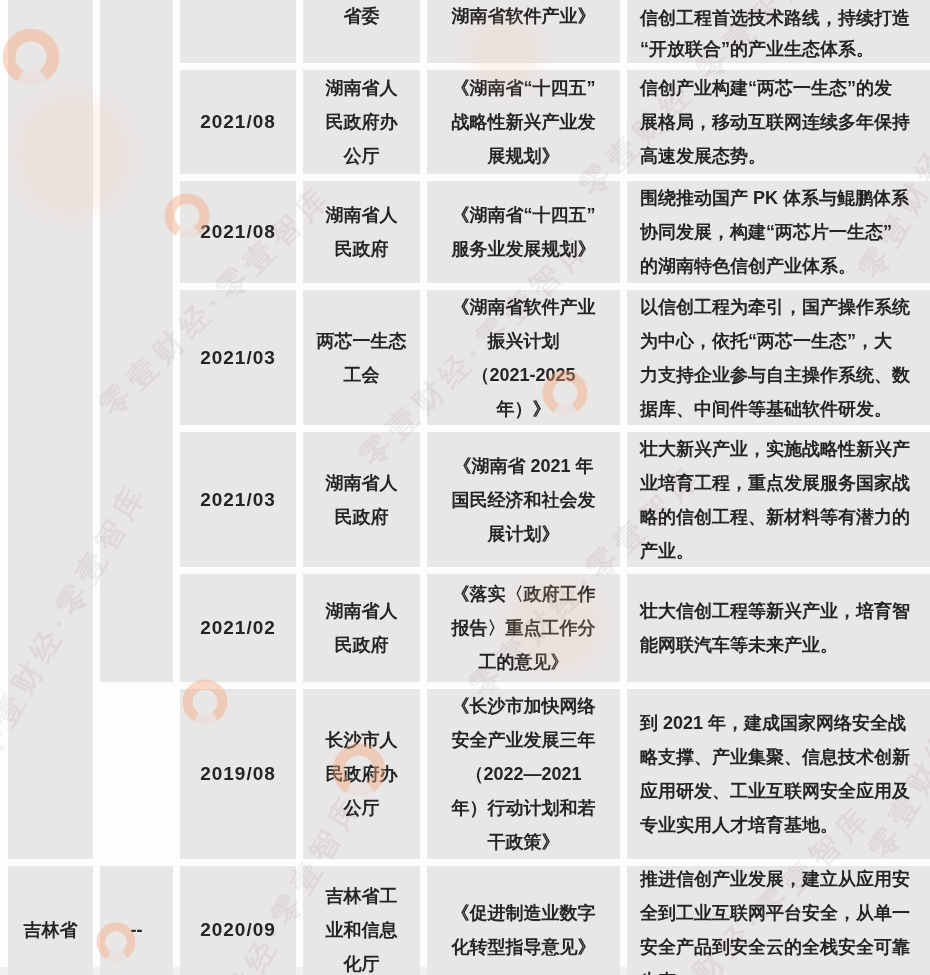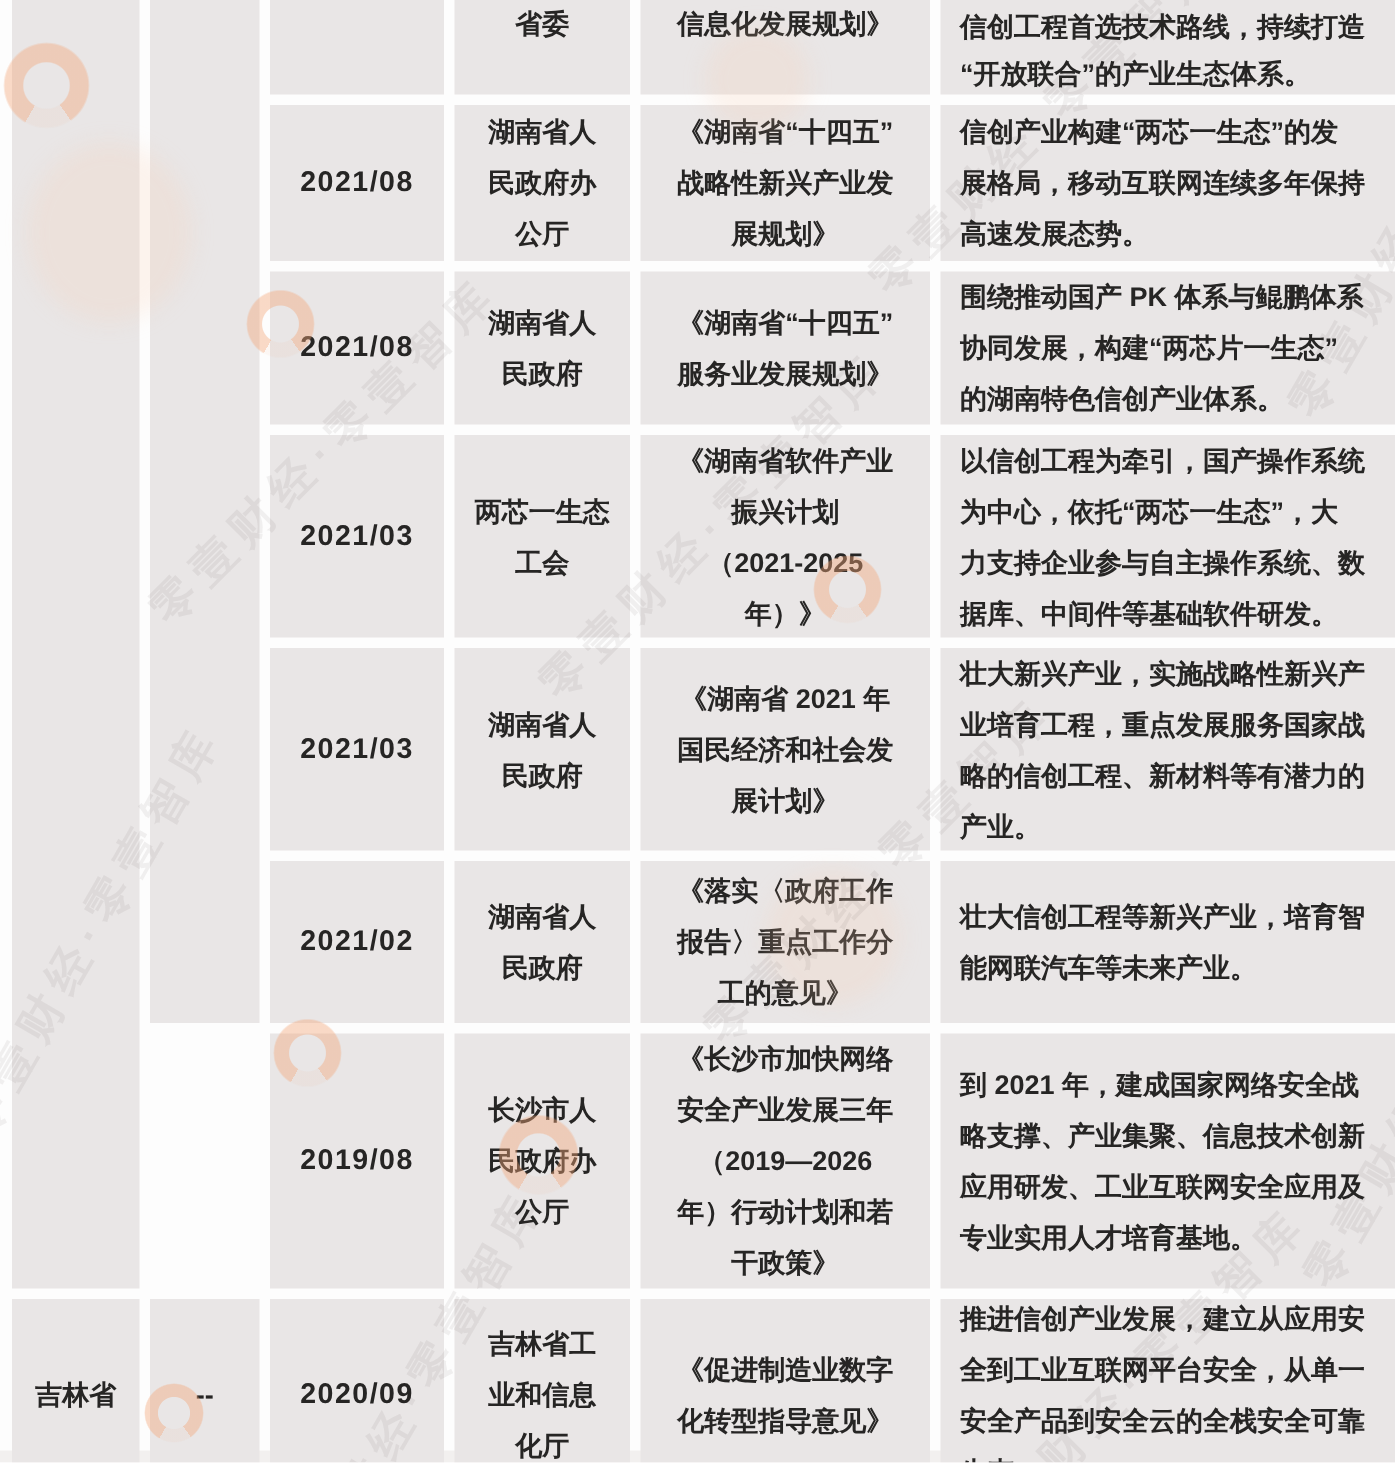--- a/index.html
+++ b/index.html
@@ -51,21 +51,21 @@
   <div class="page-paper"></div>
 
   <div class="grid">
 
     <div class="c" style="grid-area:1/1/8/2"></div>
 
     <div class="c" style="grid-area:1/2/7/3"></div>
 
     <div class="c date top" style="grid-area:1/3"></div>
     <div class="c top" style="grid-area:1/4">省委</div>
-    <div class="c top" style="grid-area:1/5">信息化发展规划》</div>
+    <div class="c top" style="grid-area:1/5">湖南省软件产业》</div>
     <div class="c content top" style="grid-area:1/6">信创工程首选技术路线，持续打造
 “开放联合”的产业生态体系。</div>
 
     <div class="c date" style="grid-area:2/3">2021/08</div>
     <div class="c" style="grid-area:2/4">湖南省人
 民政府办
 公厅</div>
     <div class="c" style="grid-area:2/5">《湖南省“十四五”
 战略性新兴产业发
 展规划》</div>
@@ -113,21 +113,21 @@
 工的意见》</div>
     <div class="c content" style="grid-area:6/6">壮大信创工程等新兴产业，培育智
 能网联汽车等未来产业。</div>
 
     <div class="c date" style="grid-area:7/3">2019/08</div>
     <div class="c" style="grid-area:7/4">长沙市人
 民政府办
 公厅</div>
     <div class="c" style="grid-area:7/5">《长沙市加快网络
 安全产业发展三年
-（2019—2026
+（2022—2021
 年）行动计划和若
 干政策》</div>
     <div class="c content" style="grid-area:7/6">到 2021 年，建成国家网络安全战
 略支撑、产业集聚、信息技术创新
 应用研发、工业互联网安全应用及
 专业实用人才培育基地。</div>
 
     <div class="c" style="grid-area:8/1">吉林省</div>
     <div class="c" style="grid-area:8/2">--</div>
     <div class="c date" style="grid-area:8/3">2020/09</div>

